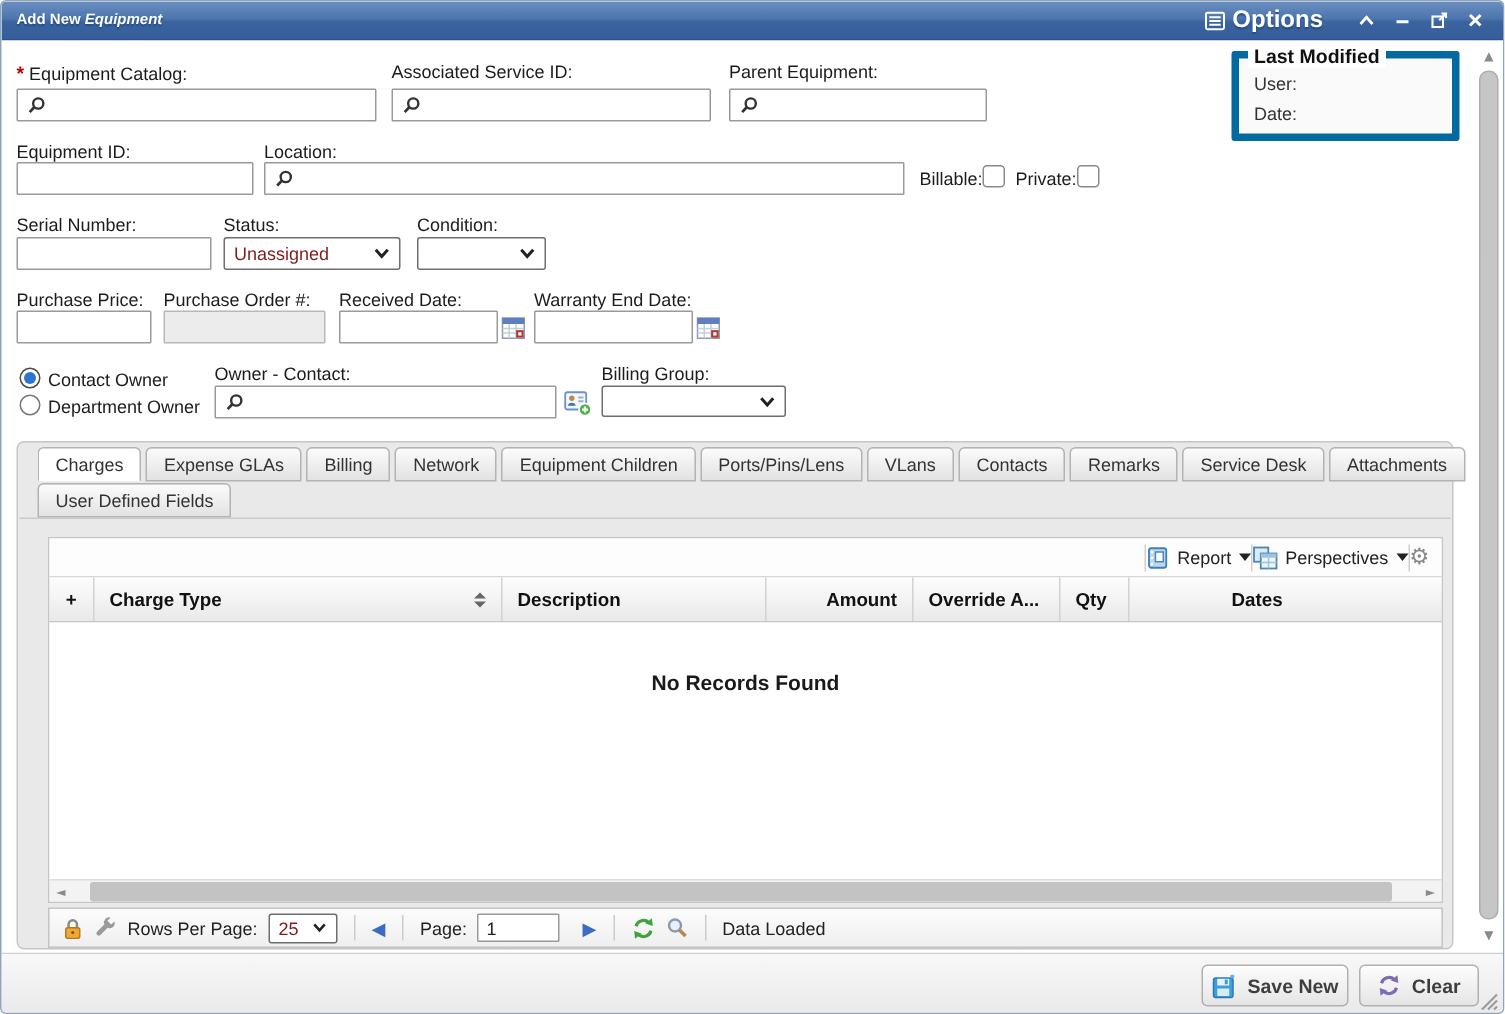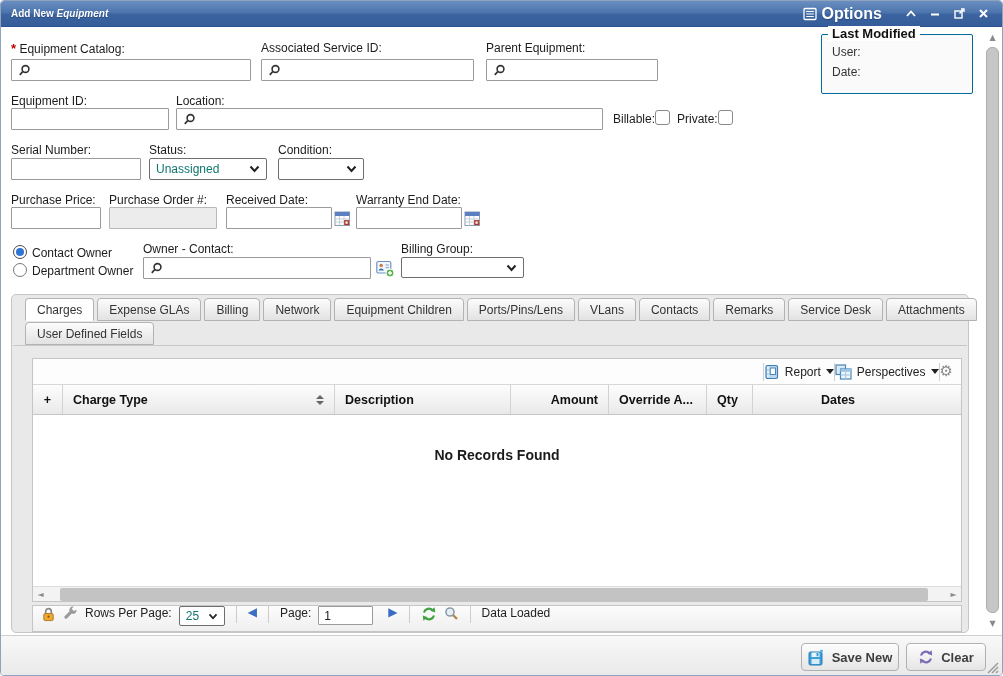--- a/index.html
+++ b/index.html
@@ -27,30 +27,30 @@
   .inp {
     position:absolute; height:22px; border:1px solid #9a9a9a; background:#fff;
     font:12px "Liberation Sans", sans-serif; padding:0 5px; color:#222; border-radius:1px;
   }
   .inp:disabled, .inp.disabled { background:#ececec; border-color:#b8b8b8; }
   .search-wrap { position:absolute; height:22px; border:1px solid #9a9a9a; background:#fff; display:flex; align-items:center; border-radius:1px; }
   .search-wrap svg { margin-left:6px; flex:none; }
   .search-wrap input { border:none; outline:none; flex:1; height:18px; font:12px "Liberation Sans", sans-serif; padding:0 4px; background:transparent; }
   .sel {
     position:absolute; height:22px; border:1px solid #6e6e6e; background:#fff; border-radius:2px;
-    display:flex; align-items:center; padding:0 6px; cursor:pointer; color:#0f766e;
+    display:flex; align-items:center; padding:0 6px; cursor:pointer; color:#7f1d1d;
   }
   .sel .sel-val { flex:1; overflow:hidden; white-space:nowrap; }
   .chk { position:absolute; width:15px; height:15px; border:1px solid #8a8a8a; border-radius:3px; background:#fff; cursor:pointer; }
   .radio { position:absolute; width:14px; height:14px; border:1px solid #777; border-radius:50%; background:#fff; cursor:pointer; }
   .radio.on { border-color:#4a4a4a; }
   .radio.on::after { content:""; position:absolute; left:2px; top:2px; width:8px; height:8px; border-radius:50%; background:#2f74d0; }
   .fieldset-lm {
     position:absolute; left:820px; top:33px; width:152px; height:60px;
-    border:1px solid #0369a1; border-radius:2px; background:#fafafa;
+    border:5px solid #0369a1; border-radius:2px; background:#fafafa;
   }
   .fieldset-lm .legend { position:absolute; left:6px; top:-9px; background:#fff; padding:0 4px; font-weight:bold; font-size:13px; color:#111; }
   .lm-row { margin:6px 0 0 10px; color:#333; }
   .icon-btn { position:absolute; cursor:pointer; display:flex; align-items:center; justify-content:center; }
   
   .tabpanel {
     position:absolute; left:10px; top:293px; width:958px; height:339px;
     background:#e9e9e9; border:1px solid #c6c6c6; border-radius:5px;
   }
   .tabrow { position:absolute; left:13px; display:flex; gap:3px; }
@@ -80,21 +80,21 @@
   .grid-body { flex:1; background:#fff; text-align:center; }
   .no-records { margin-top:32px; font-weight:bold; font-size:14px; color:#1a1a1a; }
   .hscroll { height:15px; background:#f3f3f3; border-top:1px solid #ddd; display:flex; align-items:center; }
   .hs-btn { width:15px; height:15px; display:flex; align-items:center; justify-content:center; color:#8a8a8a; font-size:8px; font-family:"DejaVu Sans", sans-serif; cursor:pointer; }
   .hs-track { flex:1; height:13px; position:relative; }
   .hs-thumb { position:absolute; left:12px; right:18px; top:0; height:13px; background:#c3c3c3; border-radius:2px; cursor:pointer; }
   
   .pager {
     position:absolute; left:20px; top:310px; width:930px; height:27px;
     border:1px solid #c5c5c5; background:linear-gradient(#fcfcfc,#efefef);
-    display:flex; gap:7px; padding:0 8px; color:#222;
+    display:flex; align-items:center; gap:7px; padding:0 8px; color:#222;
   }
   .pg-sep { width:1px; height:17px; background:#ccc; margin:0 4px; }
   .pg-arrow { font-family:"DejaVu Sans", sans-serif; color:#3a6cc4; font-size:12px; cursor:pointer; line-height:1; }
   .pager .pg-sel { position:static; height:20px; width:46px; }
   .pg-input { position:static; height:19px; width:55px; }
   
   .footer {
     position:absolute; left:0; right:0; top:634px; height:42px;
     background:linear-gradient(#f8f8f8,#e9e9e9); border-top:1px solid #cfcfcf; border-radius:0 0 4px 4px;
   }

